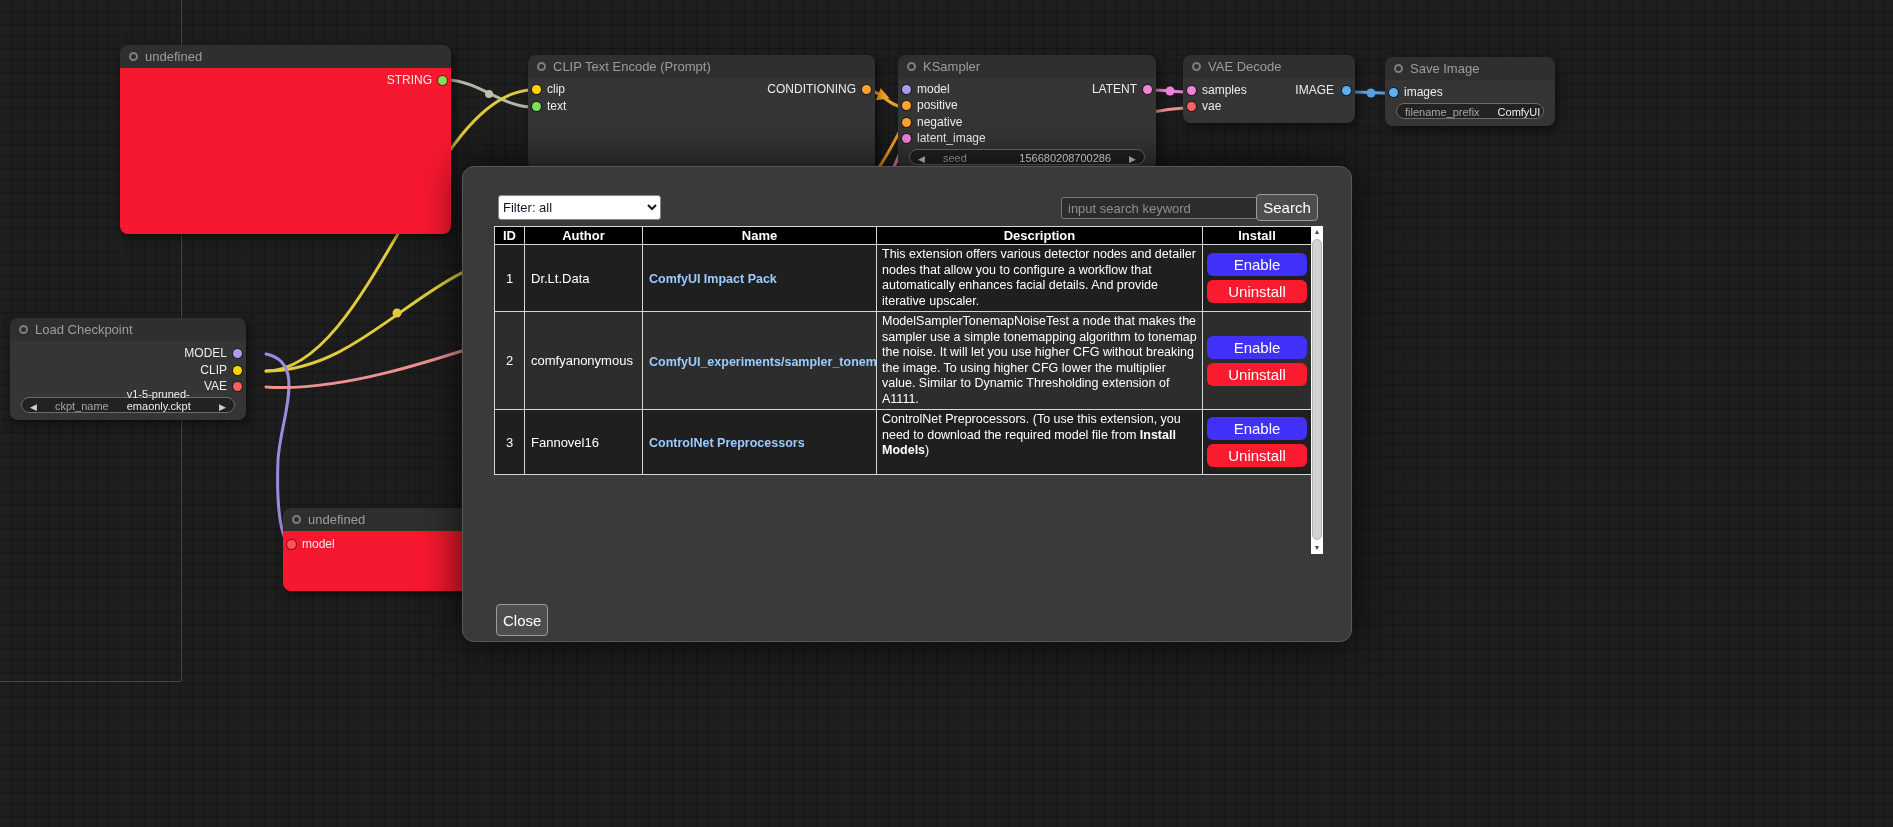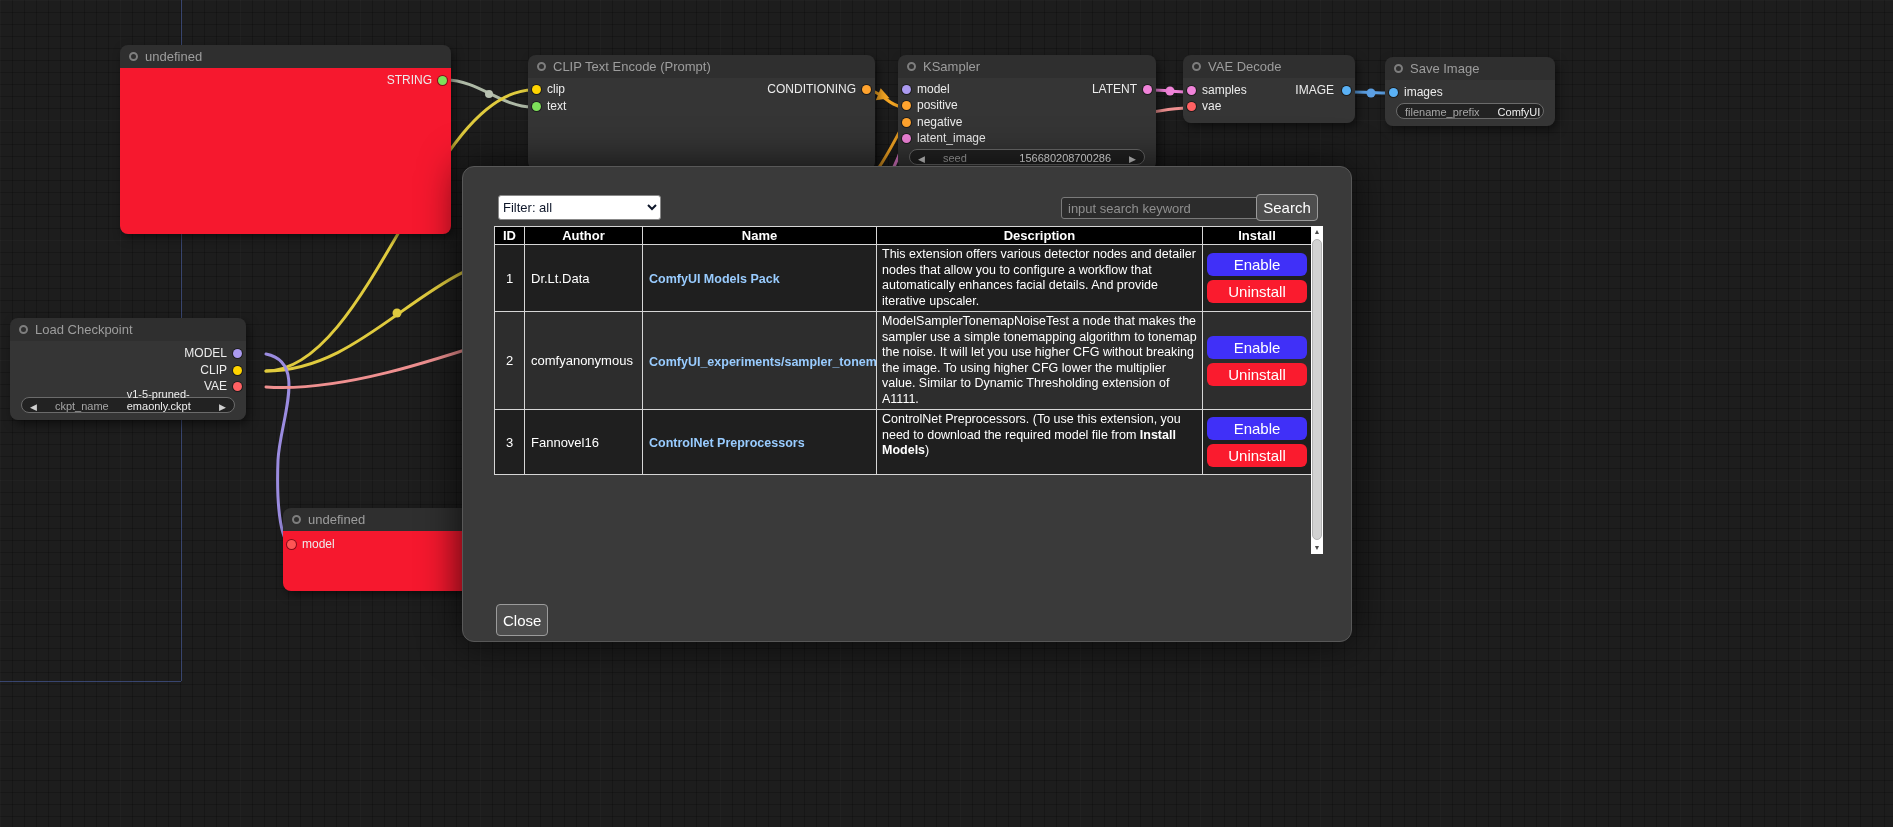--- a/index.html
+++ b/index.html
@@ -283,21 +283,21 @@
             <th>Name</th>
             <th>Description</th>
             <th>Install</th>
           </tr>
         </thead>
         <tbody>
           <tr class="row-odd">
             <td class="td-id">1</td>
             <td class="td-author">Dr.Lt.Data</td>
             <td class="td-name">
-              <span class="link">ComfyUI Models Pack</span>
+              <span class="link">ComfyUI Impact Pack</span>
             </td>
             <td class="td-desc">
               <span>This extension offers various detector nodes and detailer nodes that allow you to configure a workflow that automatically enhances facial details. And provide iterative upscaler.</span><b></b><span></span>
             </td>
             <td class="td-install">
               <button class="btn-enable">Enable</button>
               <button class="btn-uninstall">Uninstall</button>
             </td>
           </tr>
           <tr class="row-even">

